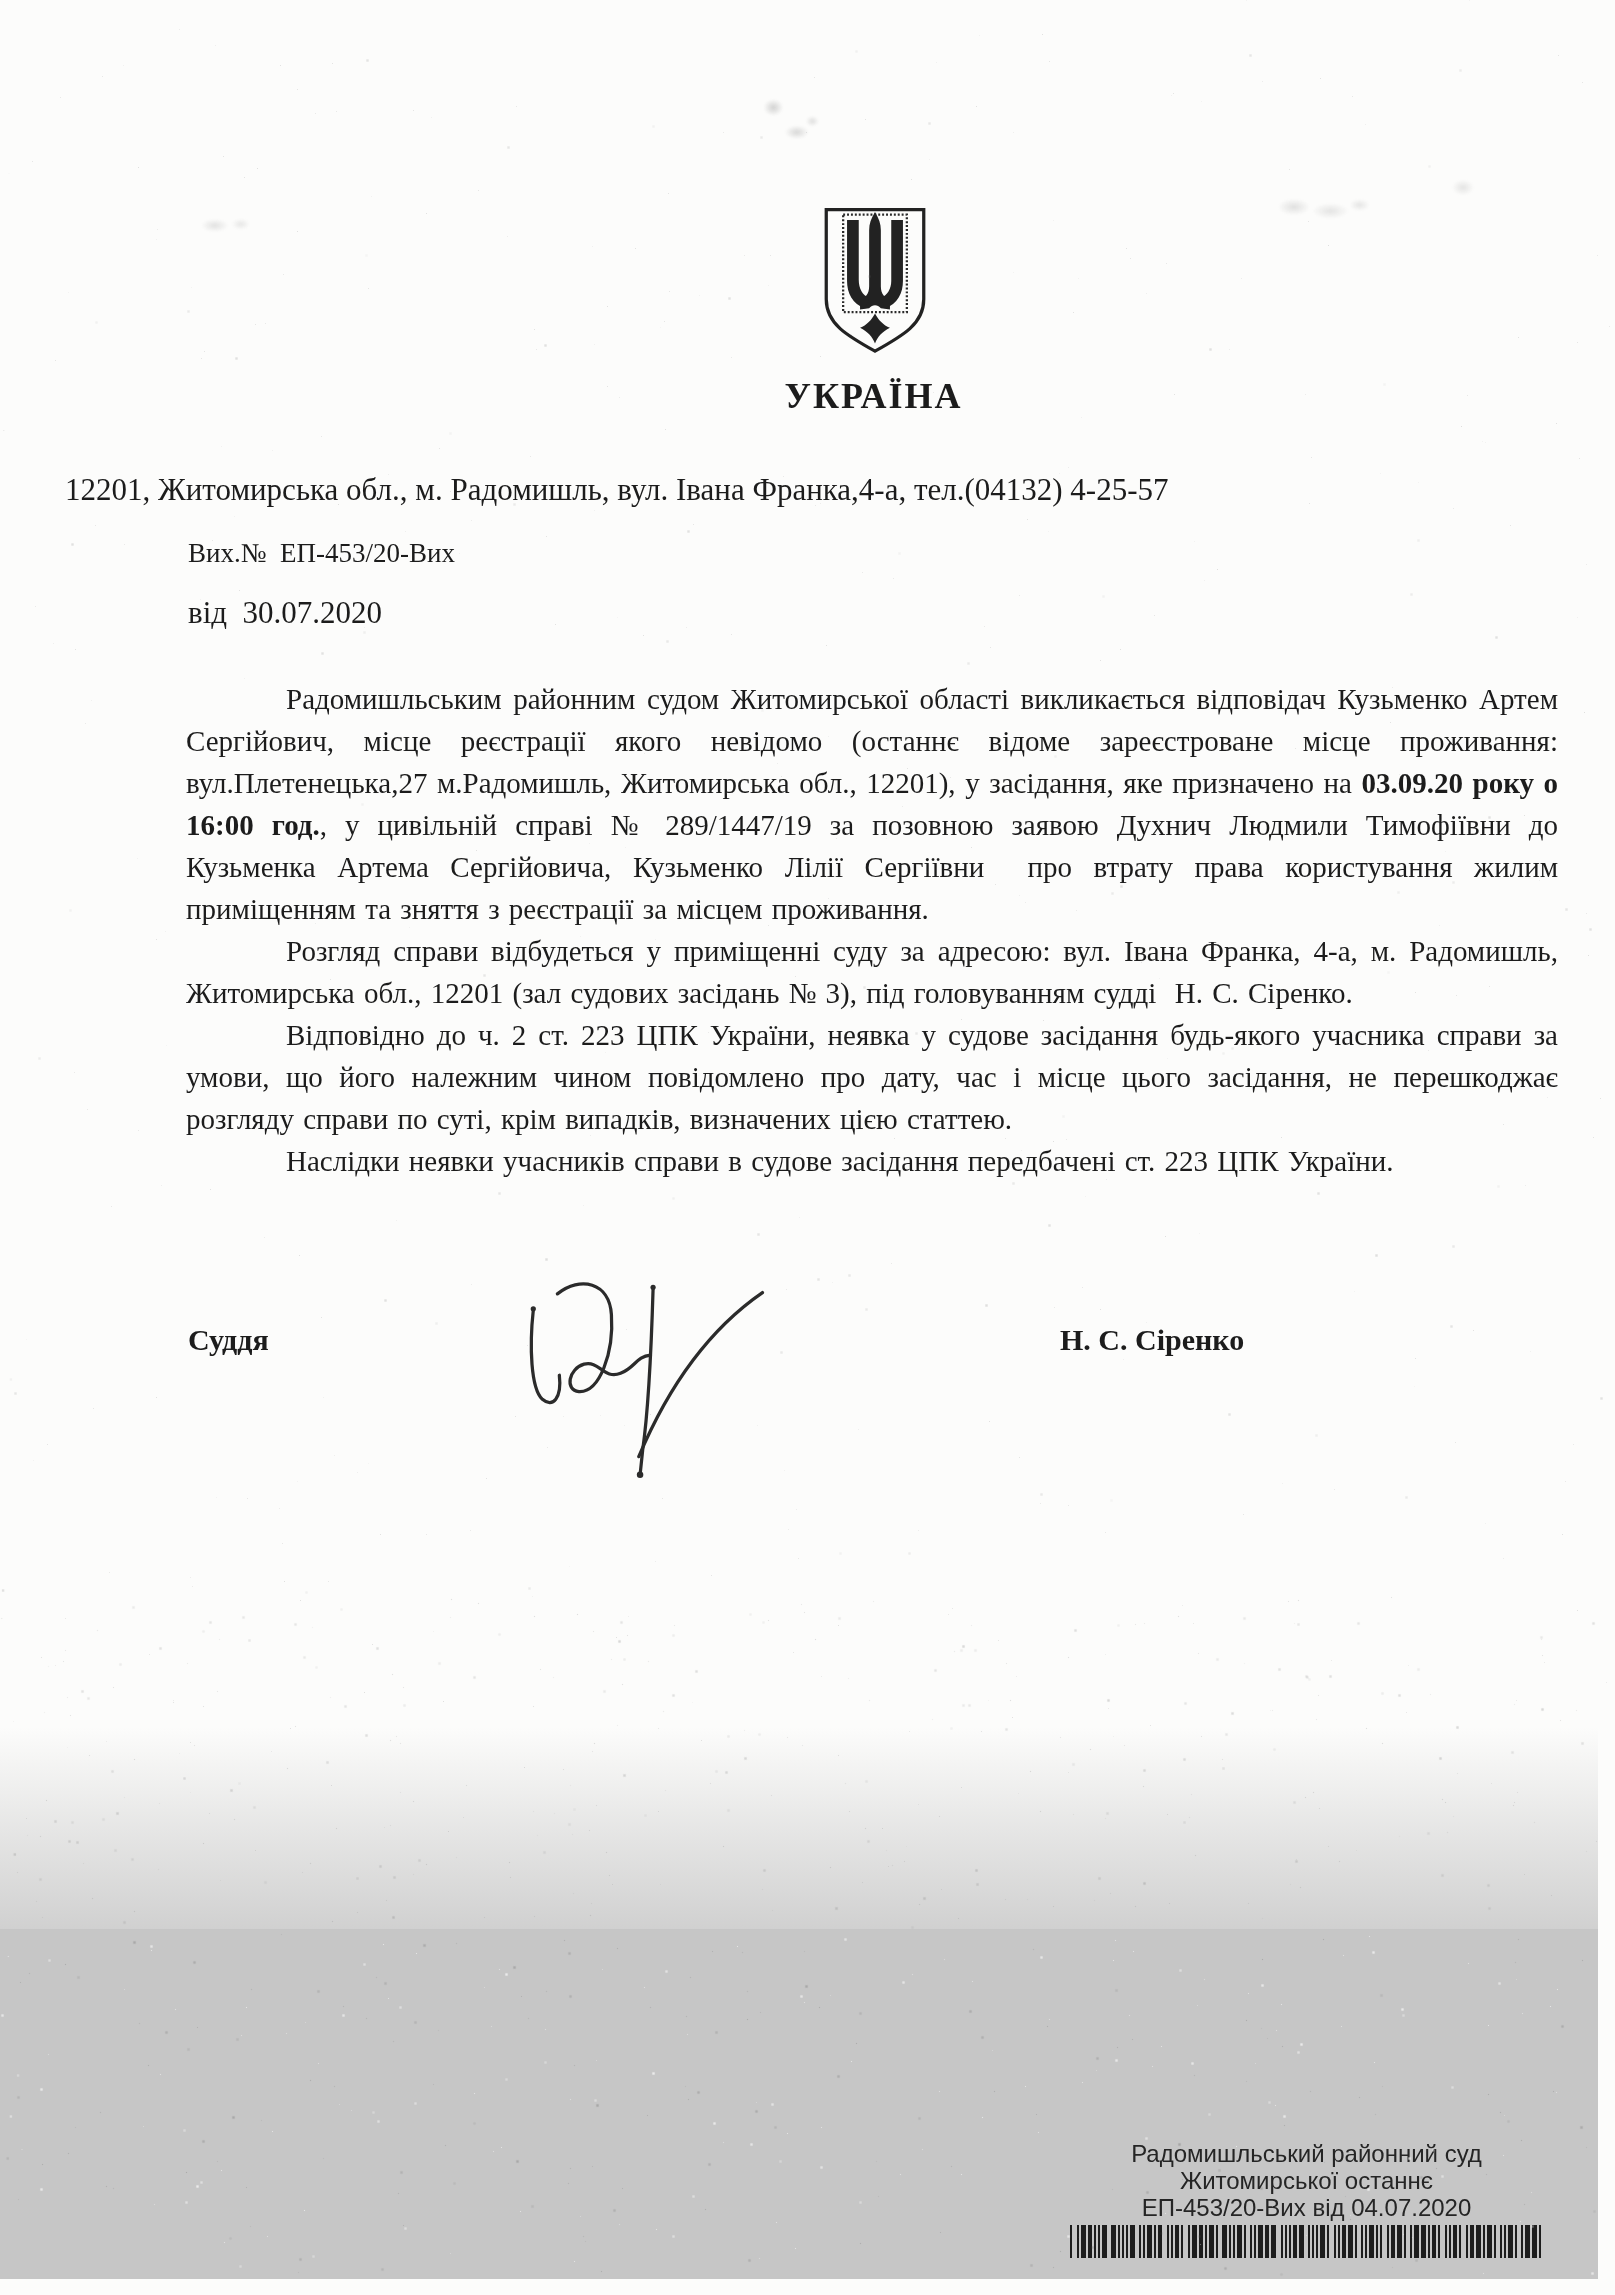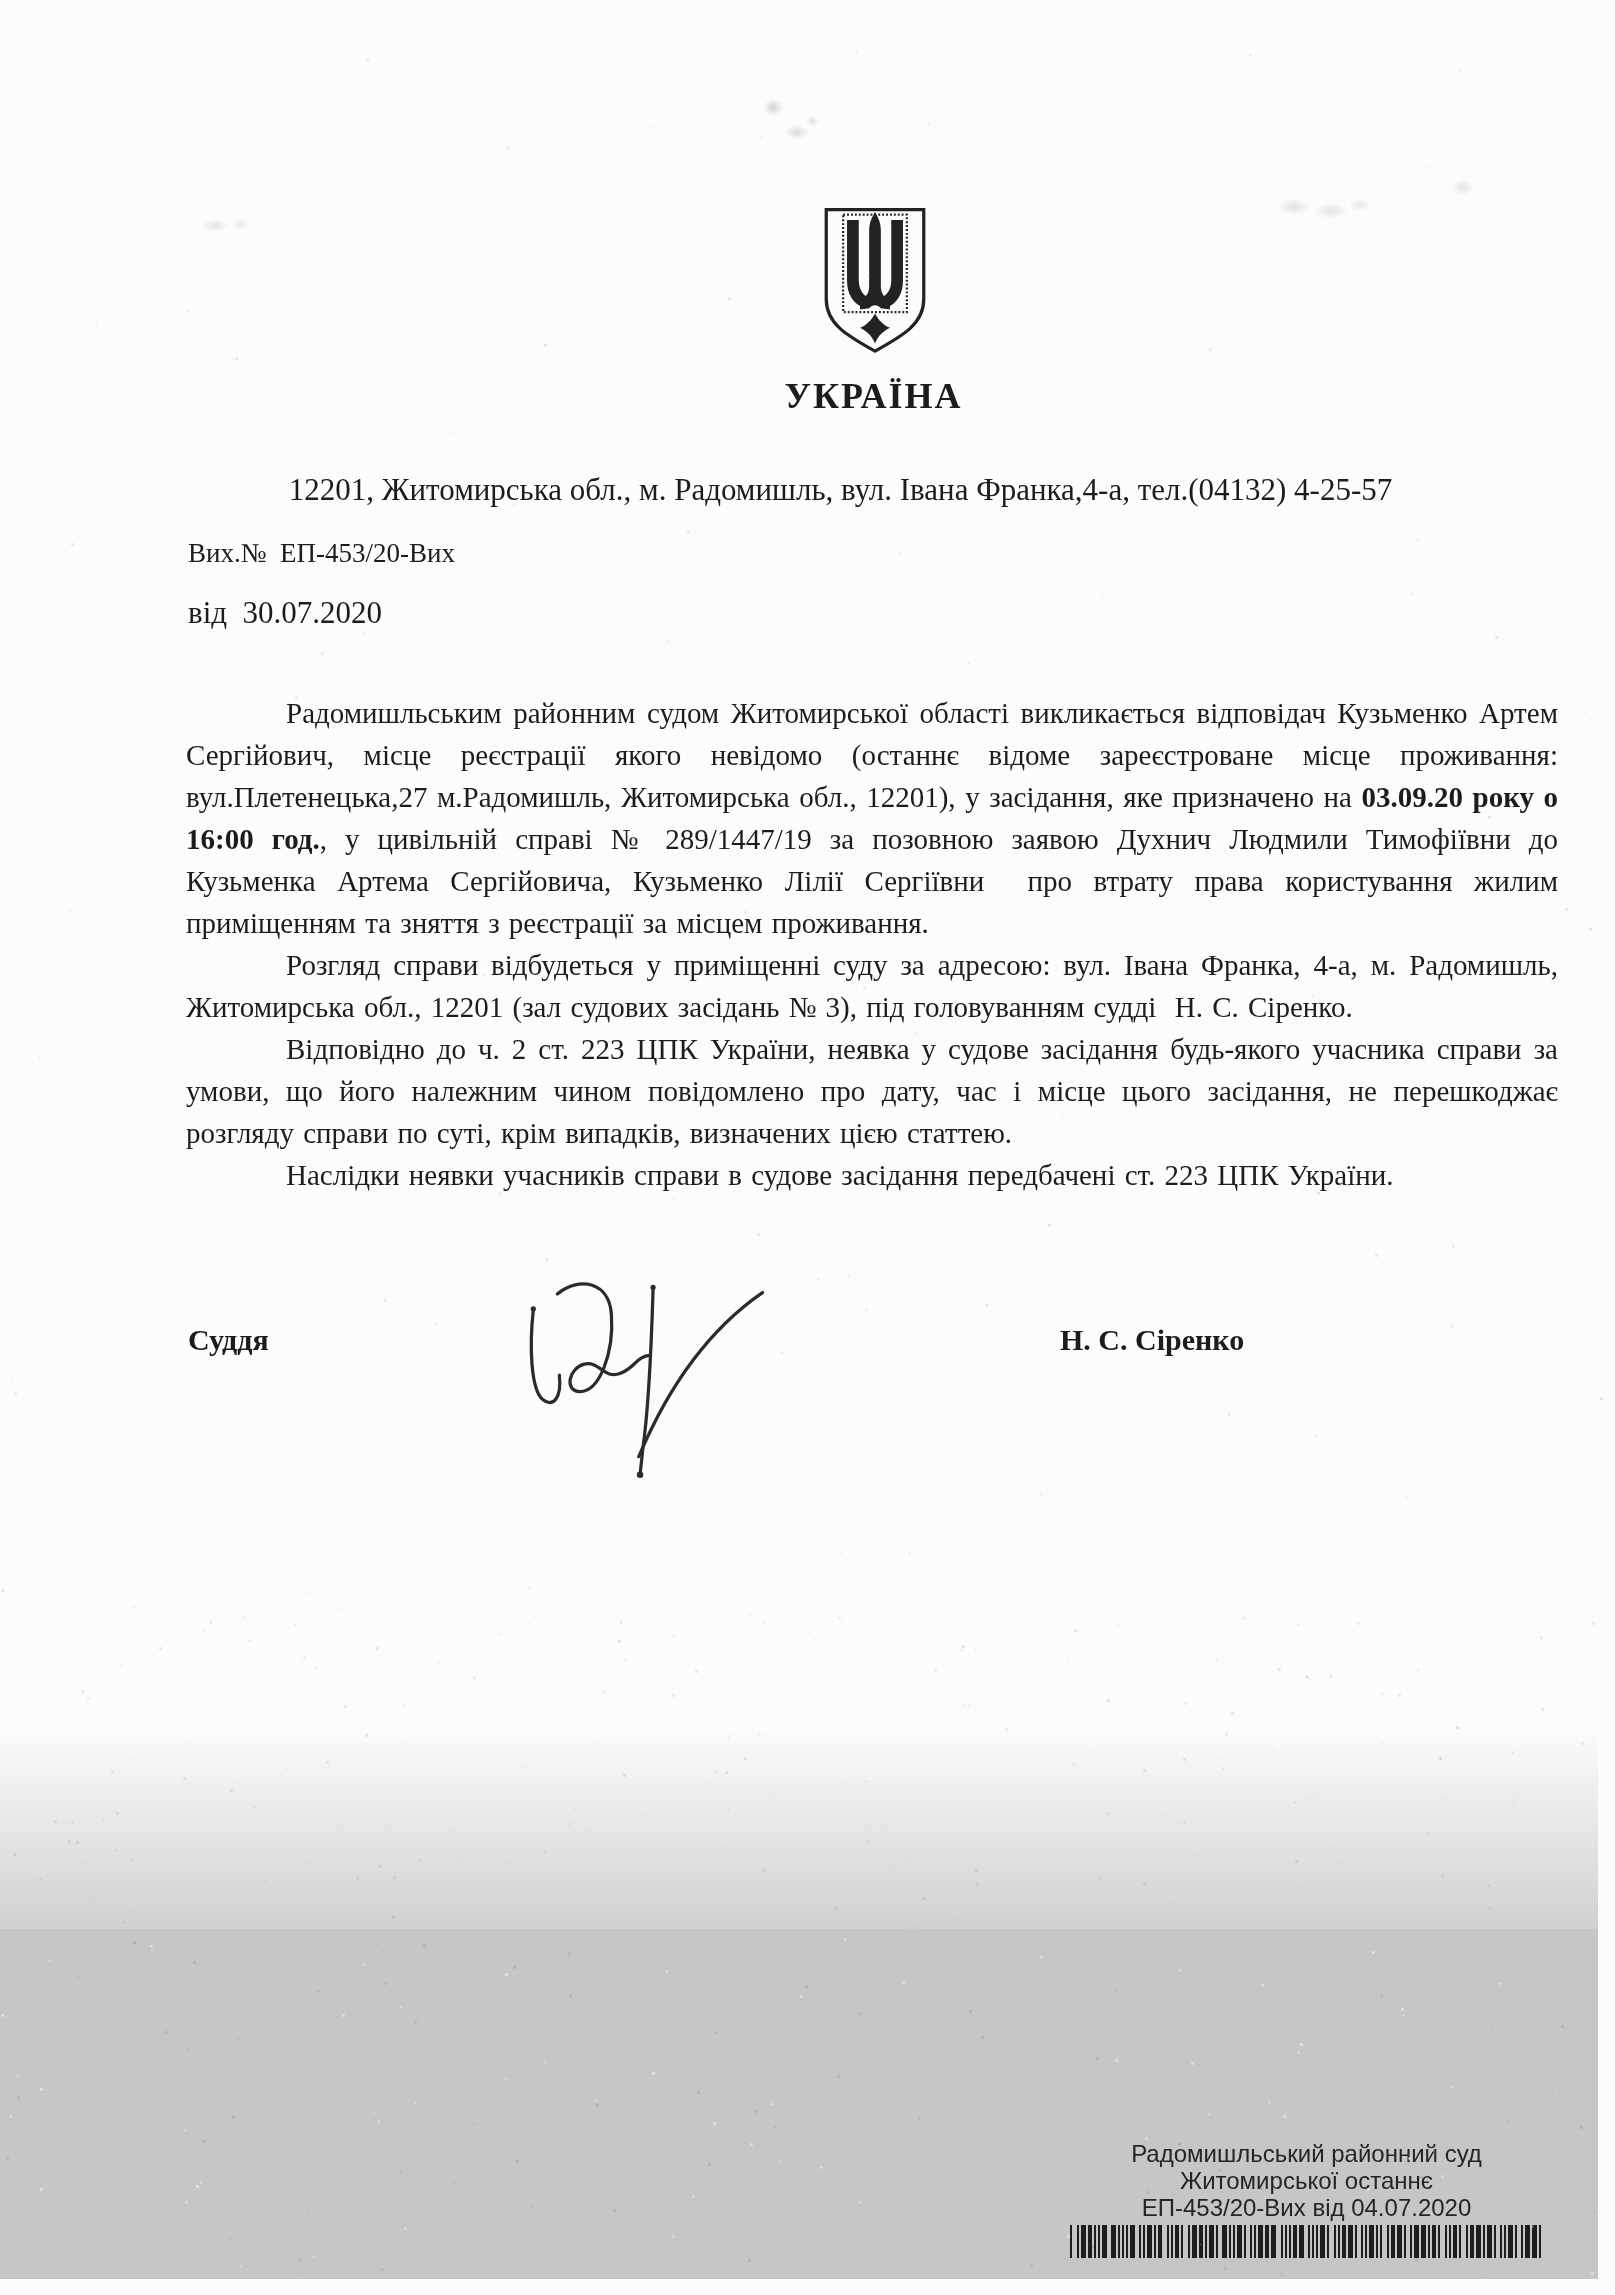--- a/index.html
+++ b/index.html
@@ -29,28 +29,28 @@
   .emblem{position:absolute;left:817px;top:203px;width:116px;height:156px;}
   .country{
     position:absolute;left:678px;top:375px;width:391px;text-align:center;
     font-size:36px;font-weight:bold;letter-spacing:2px;line-height:42px;
   }
   .court-name{
     position:absolute;left:65px;top:425px;width:1551px;text-align:center;
     font-size:35px;font-weight:bold;line-height:42px;letter-spacing:0.3px;
   }
   .address{
-    position:absolute;left:65px;top:471px;width:1551px;text-align:center;
+    position:absolute;left:65px;top:471px;width:1551px;text-align:left;
     font-size:31px;line-height:38px;
   }
   .ref1{position:absolute;left:188px;top:534px;font-size:27px;line-height:38px;}
   .ref2{position:absolute;left:188px;top:594px;font-size:31px;line-height:38px;}
 
   .body-text{
-    position:absolute;left:186px;top:692px;width:1372px;
+    position:absolute;left:186px;top:678px;width:1372px;
     font-size:29px;line-height:42px;text-align:justify;word-spacing:2px;
   }
   .body-text p{margin:0;text-indent:100px;}
   .body-text b{font-weight:bold;}
 
   .judge-label{position:absolute;left:188px;top:1323px;font-size:30px;font-weight:bold;}
   .judge-name{position:absolute;left:1060px;top:1323px;font-size:30px;font-weight:bold;}
   .signature{position:absolute;left:476px;top:1235px;width:306px;height:274px;}
 
   .scan-gradient{

